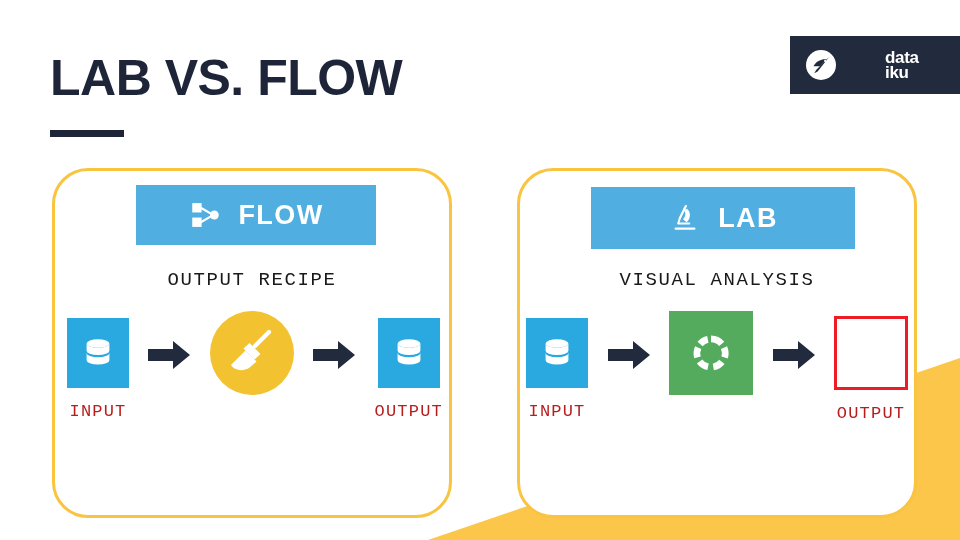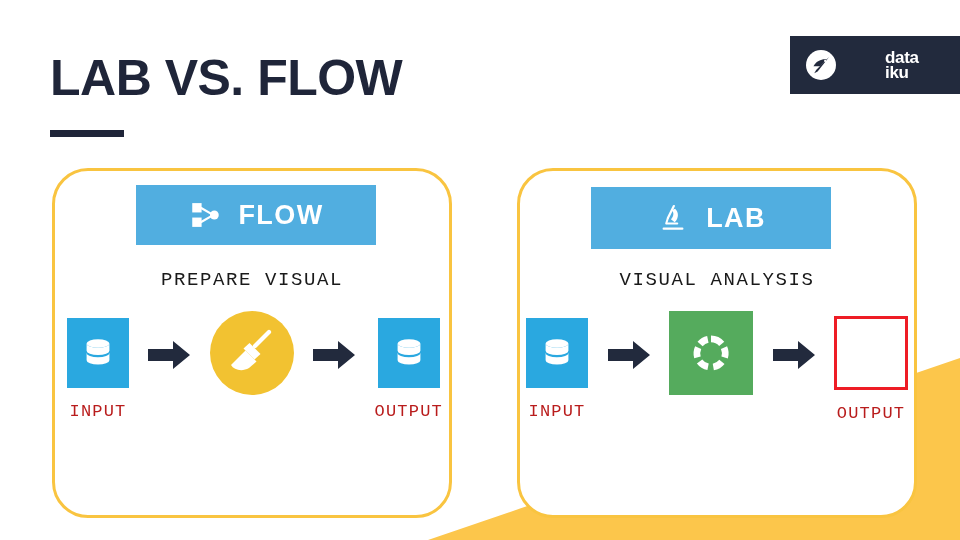--- a/index.html
+++ b/index.html
@@ -115,21 +115,21 @@
   .banner {
     position: absolute;
     background: #51aee0;
     display: flex;
     align-items: center;
     justify-content: center;
     gap: 16px;
     text-align: right;
   }
   #banner-flow { left: 81px; top: 14px;  width: 240px; height: 60px; }
-  #banner-lab  { left: 71px; top: 16px;  width: 240px; height: 62px; }
+  #banner-lab  { left: 71px; top: 16px;  width: 264px; height: 62px; }
 
   .banner-label {
     color: #ffffff;
     font-family: "Liberation Sans", sans-serif;
     font-weight: bold;
     font-size: 27px;
     letter-spacing: 1.4px;
   }
   .banner-icon { width: 34px; height: 34px; flex: 0 0 auto; }
 
@@ -224,21 +224,21 @@
     <div class="banner" id="banner-flow">
       <svg class="banner-icon" viewBox="0 0 40 40">
         <rect x="5" y="6" width="11" height="11" fill="#ffffff"></rect>
         <rect x="5" y="23" width="11" height="11" fill="#ffffff"></rect>
         <circle cx="31" cy="20" r="5.2" fill="#ffffff"></circle>
         <path d="M15 11.5 L28 19 M15 28.5 L28 21" stroke="#ffffff" stroke-width="2.6" fill="none"></path>
       </svg>
       <span class="banner-label">FLOW</span>
     </div>
 
-    <div class="subtitle" id="sub-flow">PREPARE VISUAL</div>
+    <div class="subtitle" id="sub-flow">OUTPUT RECIPE</div>
 
     <div class="pipeline" id="pipe-flow">
 
       <div class="node">
         <div class="node-box blue">
           <svg class="node-icon" viewBox="0 0 40 40">
             <ellipse cx="20" cy="10" rx="12" ry="4.6" fill="#ffffff"></ellipse>
             <path d="M8 10 v7.5 a12 4.6 0 0 0 24 0 V10 a12 4.6 0 0 1 -24 0 z" fill="#ffffff"></path>
             <path d="M8 20 v7.5 a12 4.6 0 0 0 24 0 V20 a12 4.6 0 0 1 -24 0 z" fill="#ffffff"></path>
           </svg>

